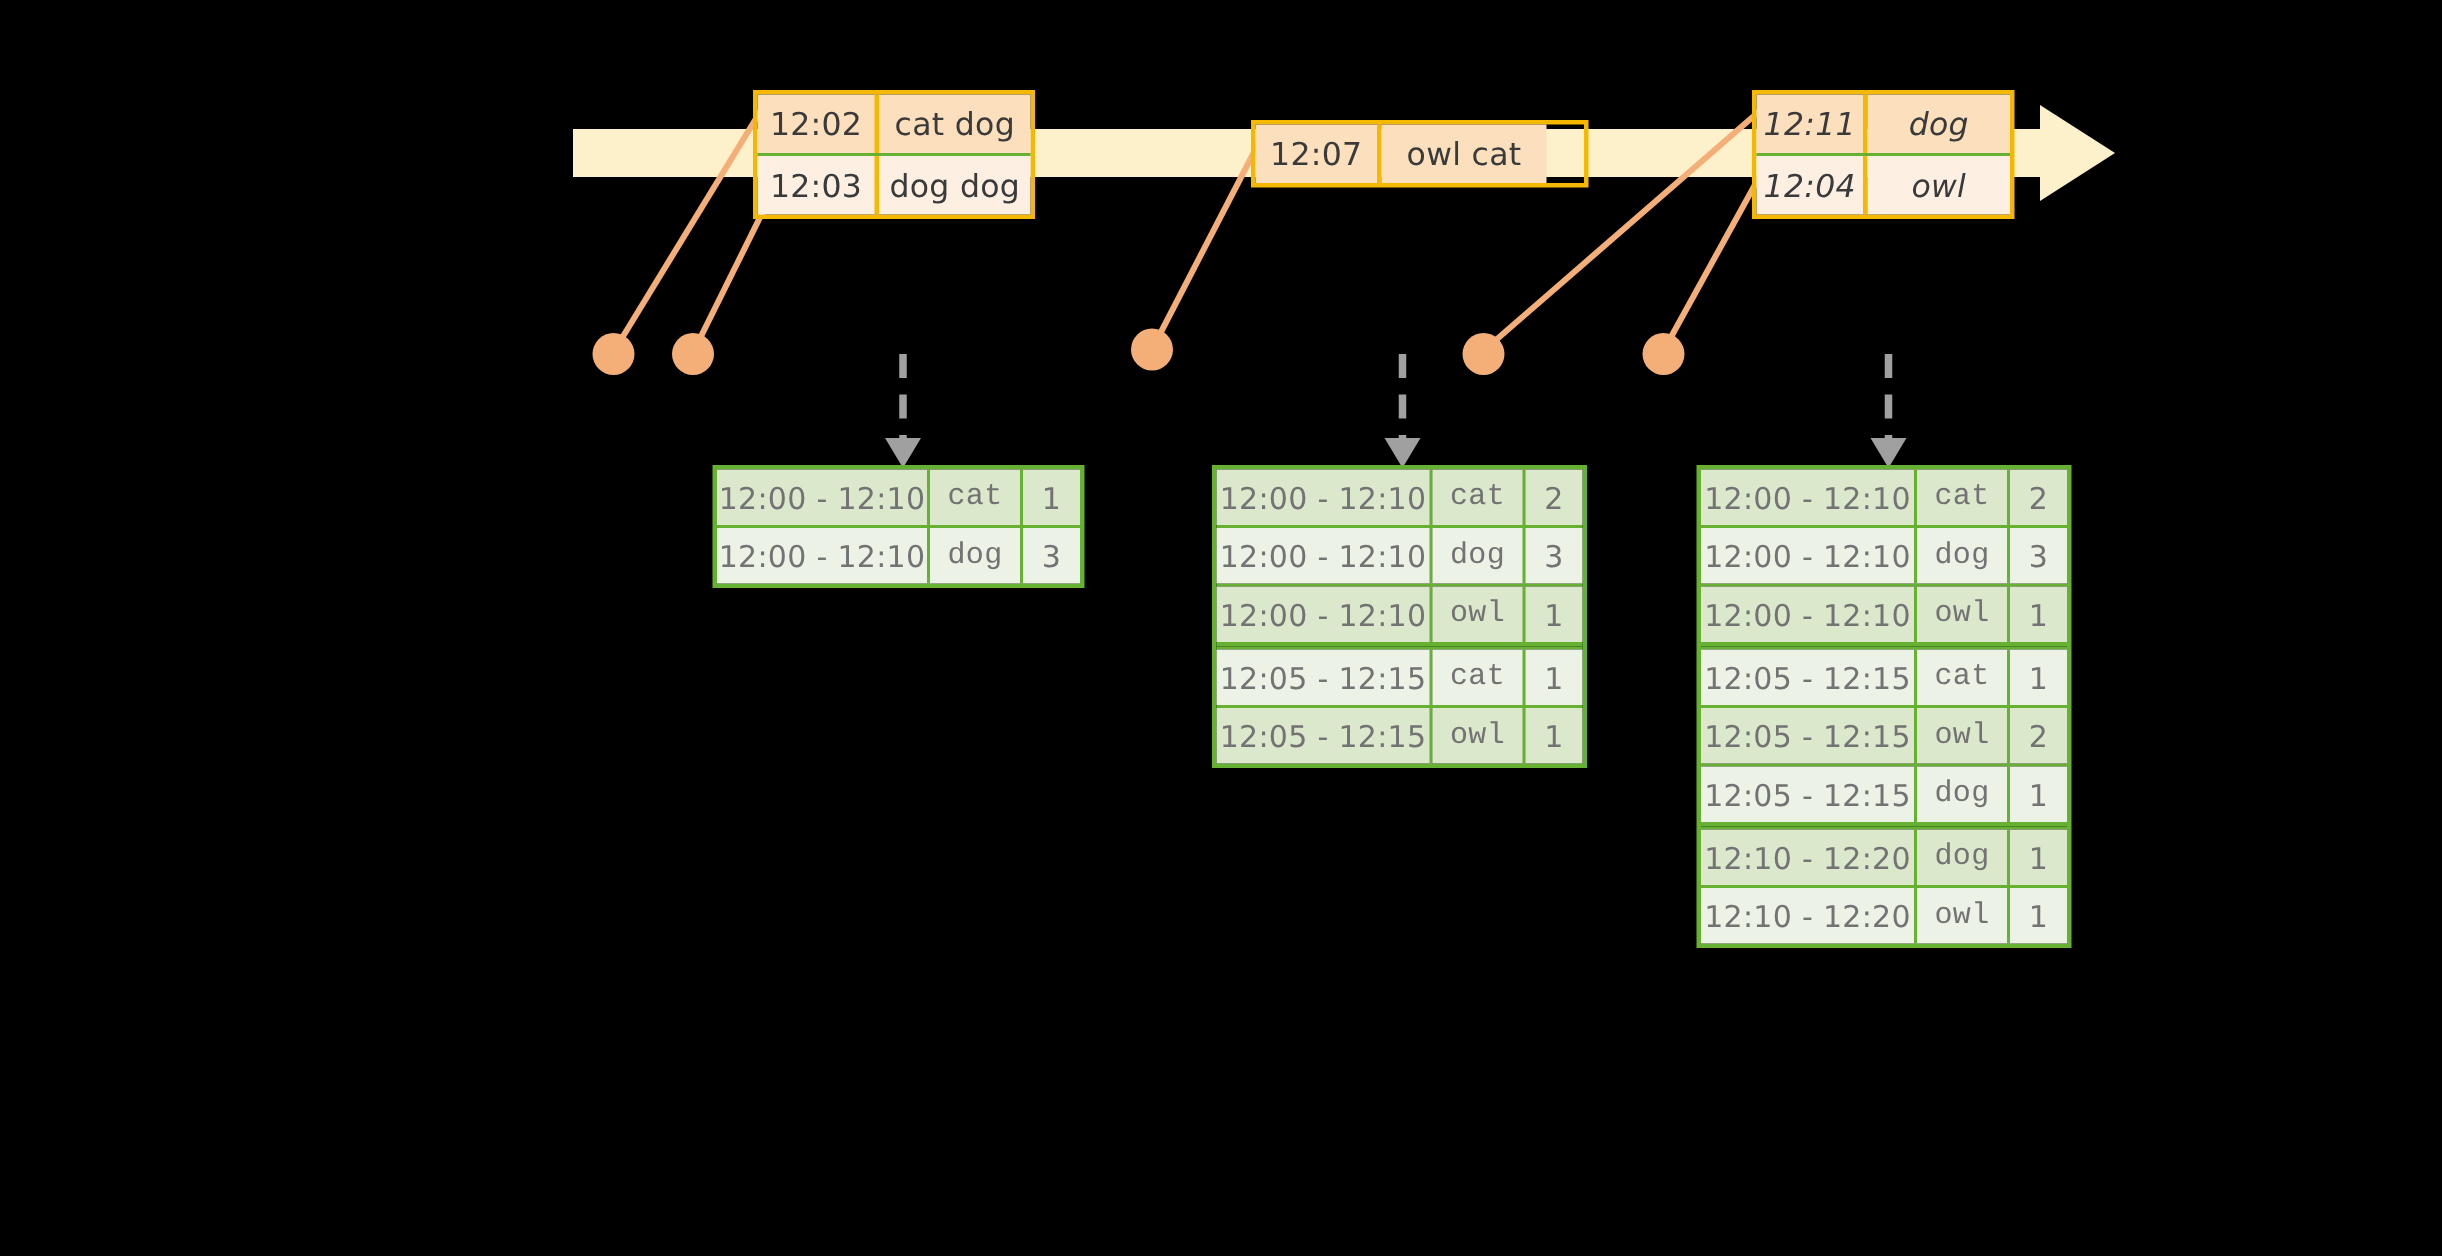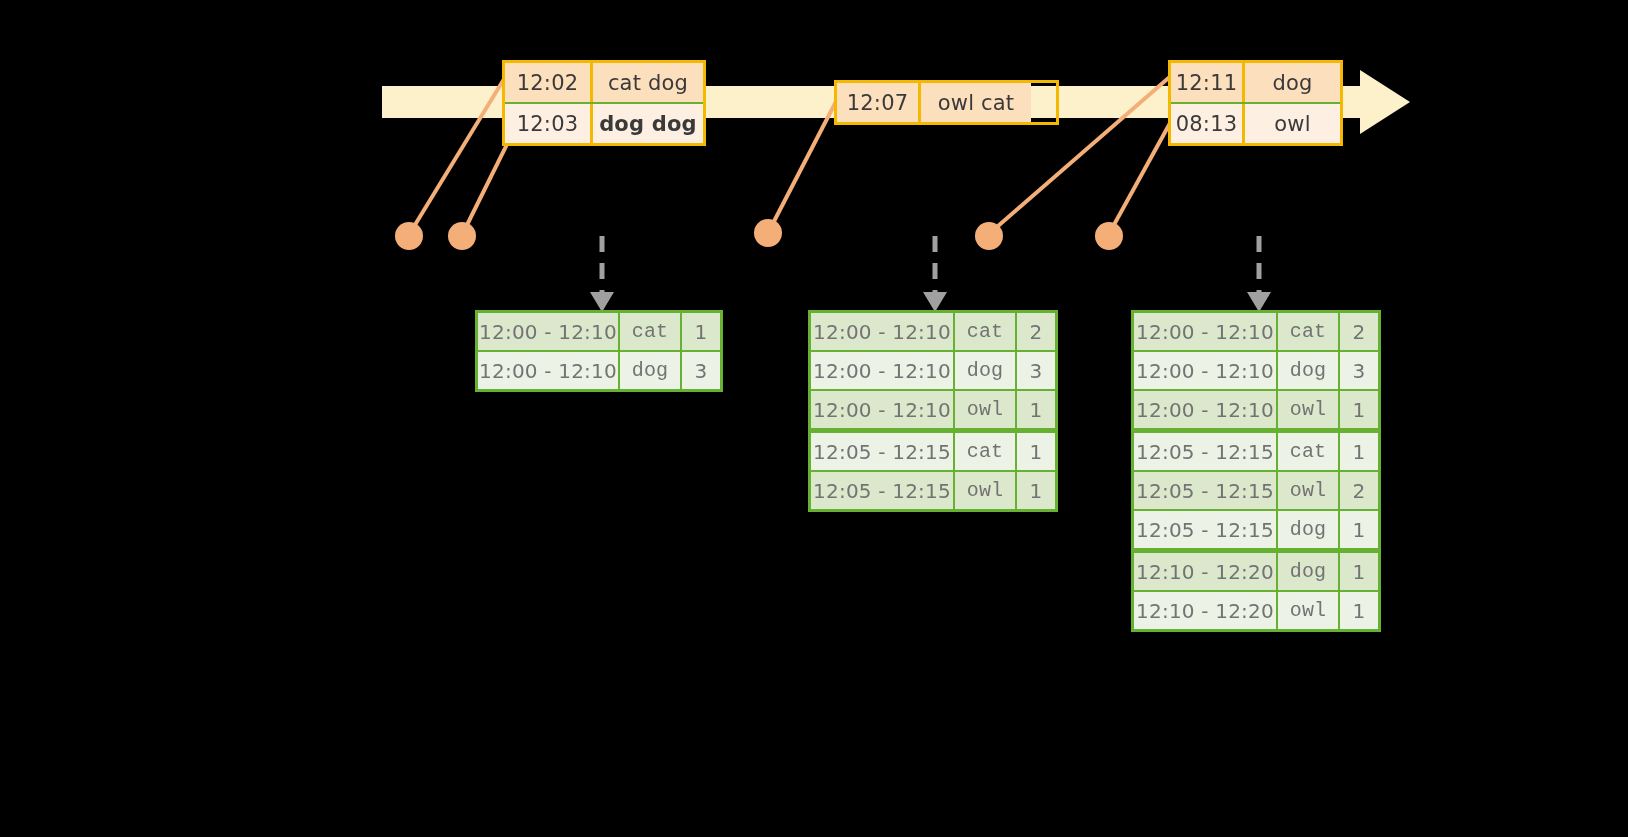--- a/index.html
+++ b/index.html
@@ -60,45 +60,45 @@
     <g>
       <line x1="935" y1="236" x2="935" y2="292" stroke="#A0A0A0" stroke-width="5" stroke-dasharray="16,11"></line>
       <polygon points="923,292 947,292 935,312" fill="#A0A0A0"></polygon>
     </g>
     <g>
       <line x1="1259" y1="236" x2="1259" y2="292" stroke="#A0A0A0" stroke-width="5" stroke-dasharray="16,11"></line>
       <polygon points="1247,292 1271,292 1259,312" fill="#A0A0A0"></polygon>
     </g>
   </svg>
 
-  <div class="event-box" style="left:502px;top:60px;width:204px;">
+  <div class="event-box" style="left:502px;top:60px;width:188px;">
     <div class="rrow ev-row shade">
       <div class="ev-cell time" style="width:88px;">12:02</div>
       <div class="ev-cell words" style="width:110px;">cat dog</div>
     </div>
     <div class="rrow ev-row light">
       <div class="ev-cell time" style="width:88px;">12:03</div>
-      <div class="ev-cell words" style="width:110px;font-weight:bold;">dog dog</div>
+      <div class="ev-cell words" style="width:110px;">dog dog</div>
     </div>
   </div>
 
   <div class="event-box" style="left:834px;top:80px;width:225px;">
     <div class="rrow ev-row shade">
       <div class="ev-cell time" style="width:84px;">12:07</div>
       <div class="ev-cell words" style="width:110px;">owl cat</div>
     </div>
   </div>
 
-  <div class="event-box" style="left:1168px;top:60px;width:175px;">
+  <div class="event-box" style="left:1168px;top:60px;width:175px;font-style:italic;">
     <div class="rrow ev-row shade">
       <div class="ev-cell time" style="width:74px;">12:11</div>
       <div class="ev-cell words" style="width:95px;">dog</div>
     </div>
     <div class="rrow ev-row light">
-      <div class="ev-cell time" style="width:74px;">08:13</div>
+      <div class="ev-cell time" style="width:74px;">12:04</div>
       <div class="ev-cell words" style="width:95px;">owl</div>
     </div>
   </div>
 
   <div class="rtable" style="left:475px;top:310px;width:248px;">
     <div class="rrow a">
       <div class="rcell win" style="width:142px;">12:00 - 12:10</div>
       <div class="rcell word" style="width:62px;">cat</div>
       <div class="rcell cnt" style="width:38px;">1</div>
     </div>

